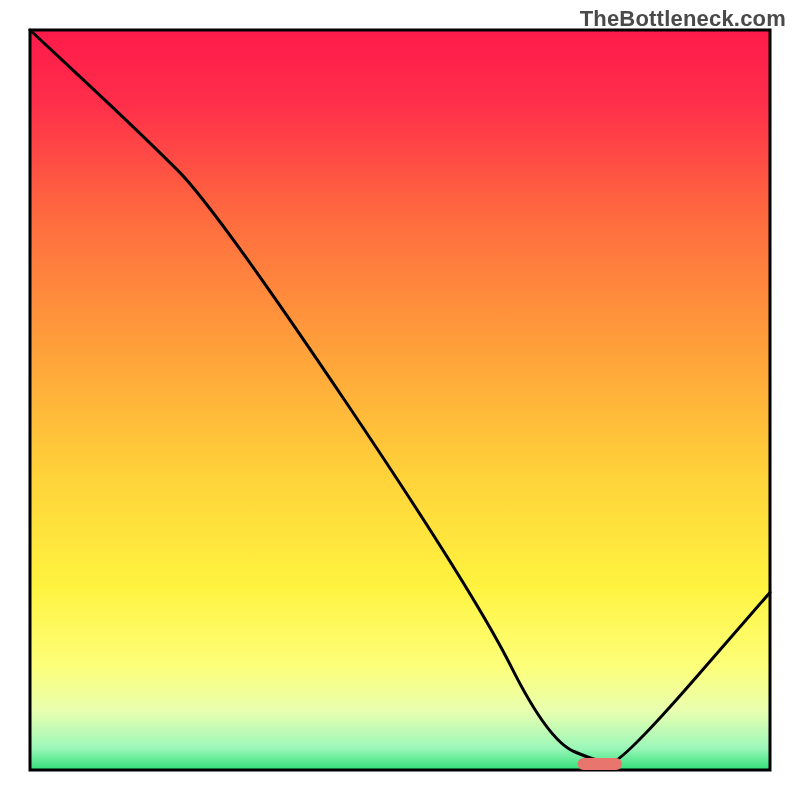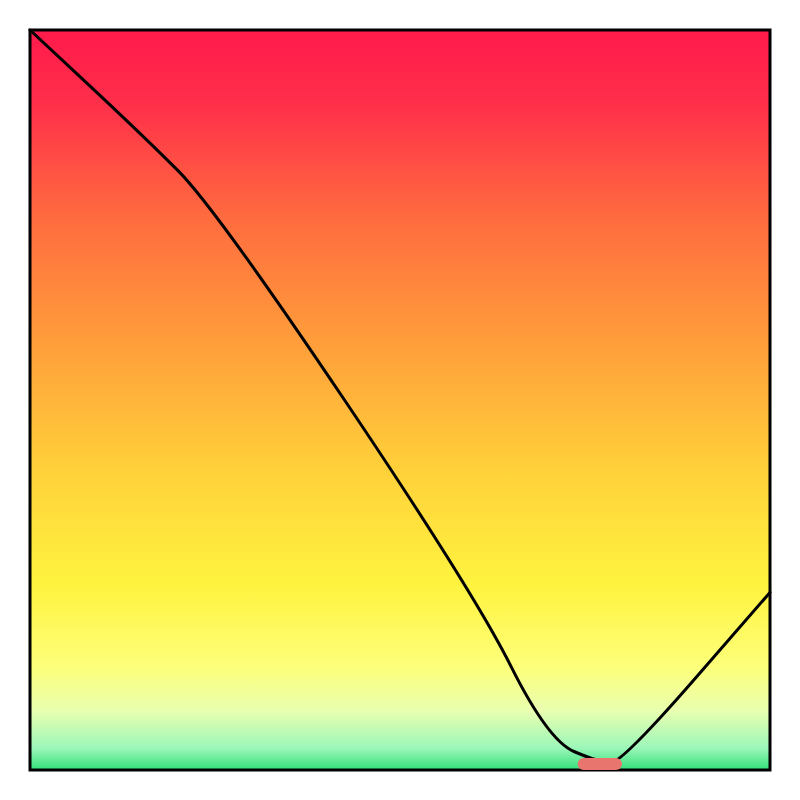--- a/index.html
+++ b/index.html
@@ -25,20 +25,21 @@
     letter-spacing: 0.2px;
   }
   svg {
     display: block;
   }
 </style>
 </head>
 <body>
 
 <div class="wrap">
+  <div class="watermark">TheBottleneck.com</div>
 
   <svg id="chart-svg" width="800" height="800">
     <defs>
       <linearGradient id="bg-grad" x1="0" y1="0" x2="0" y2="1">
           <stop offset="0%" stop-color="#ff1a4b"></stop>
           <stop offset="10%" stop-color="#ff2f4a"></stop>
           <stop offset="25%" stop-color="#ff6a3f"></stop>
           <stop offset="45%" stop-color="#ffa63a"></stop>
           <stop offset="60%" stop-color="#ffd23a"></stop>
           <stop offset="75%" stop-color="#fff33f"></stop>

